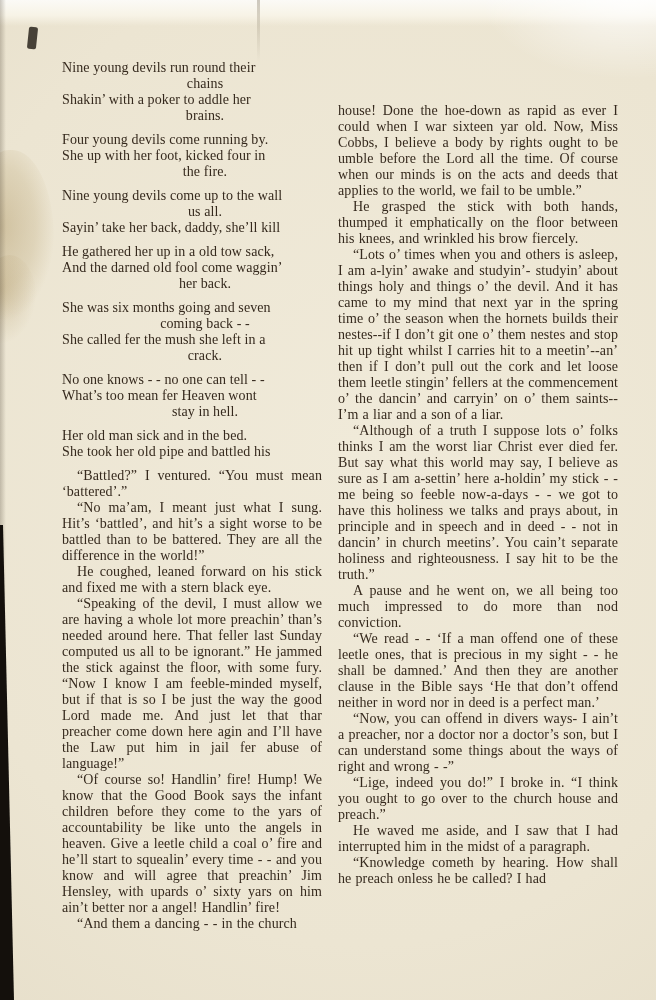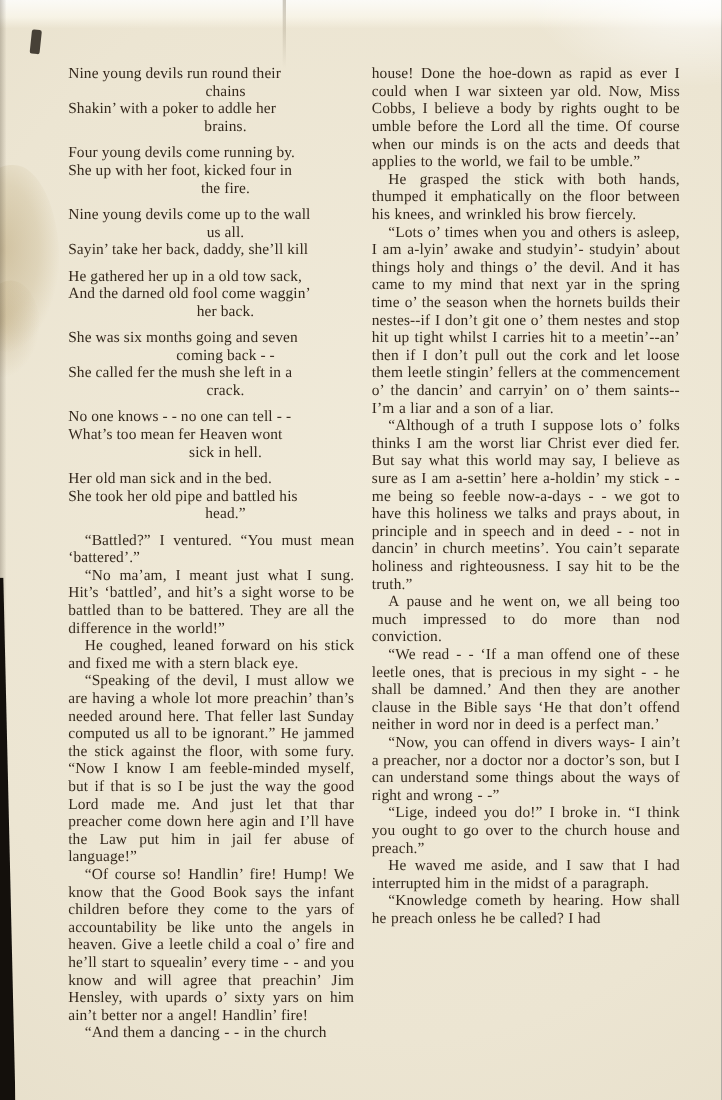--- a/index.html
+++ b/index.html
@@ -57,21 +57,21 @@
     background:linear-gradient(to right, rgba(60,50,35,.25), rgba(60,50,35,0));
     pointer-events:none;
   }
   
   .text-area {
     position:absolute; left:62px; top:60px; width:556px;
     display:flex; gap:16px;
   }
   .col { font-size:14px; line-height:16px; letter-spacing:.1px; }
   .col-left  { width:260px; }
-  .col-right { width:280px; }
+  .col-right { width:280px;margin-top:43px; }
   .para {
     margin:0; text-align:justify; text-indent:15px;
     word-spacing:.5px;
   }
   .para.no-indent { text-indent:0; }
   .verse { margin:0 0 8px 0; }
   .verse-line { white-space:nowrap; }
   .verse-line.cont { padding-left:26px;text-align:center; }
 </style>
 </head>
@@ -112,26 +112,25 @@
         </div>
         <div class="verse">
           <div class="verse-line">She was six months going and seven</div>
           <div class="verse-line cont">coming back - -</div>
           <div class="verse-line">She called fer the mush she left in a</div>
           <div class="verse-line cont">crack.</div>
         </div>
         <div class="verse">
           <div class="verse-line">No one knows - - no one can tell - -</div>
           <div class="verse-line">What’s too mean fer Heaven wont</div>
-          <div class="verse-line cont">sick in hell.</div>
+          <div class="verse-line cont">stay in hell.</div>
         </div>
         <div class="verse">
           <div class="verse-line">Her old man sick and in the bed.</div>
           <div class="verse-line">She took her old pipe and battled his</div>
-          <div class="verse-line cont">head.”</div>
         </div>
         <p class="para">“Battled?” I ventured. “You must mean ‘battered’.”</p>
         <p class="para">“No ma’am, I meant just what I sung. Hit’s ‘battled’, and hit’s a sight worse to be battled than to be battered. They are all the difference in the world!”</p>
         <p class="para">He coughed, leaned forward on his stick and fixed me with a stern black eye.</p>
         <p class="para">“Speaking of the devil, I must allow we are having a whole lot more preachin’ than’s needed around here. That feller last Sunday computed us all to be ignorant.” He jammed the stick against the floor, with some fury. “Now I know I am feeble-minded myself, but if that is so I be just the way the good Lord made me. And just let that thar preacher come down here agin and I’ll have the Law put him in jail fer abuse of language!”</p>
         <p class="para">“Of course so! Handlin’ fire! Hump! We know that the Good Book says the infant children before they come to the yars of accountability be like unto the angels in heaven. Give a leetle child a coal o’ fire and he’ll start to squealin’ every time - - and you know and will agree that preachin’ Jim Hensley, with upards o’ sixty yars on him ain’t better nor a angel! Handlin’ fire!</p>
         <p class="para">“And them a dancing - - in the church</p>
       </div>
     <div class="col col-right">
         <p class="para no-indent">house! Done the hoe-down as rapid as ever I could when I war sixteen yar old. Now, Miss Cobbs, I believe a body by rights ought to be umble before the Lord all the time. Of course when our minds is on the acts and deeds that applies to the world, we fail to be umble.”</p>

